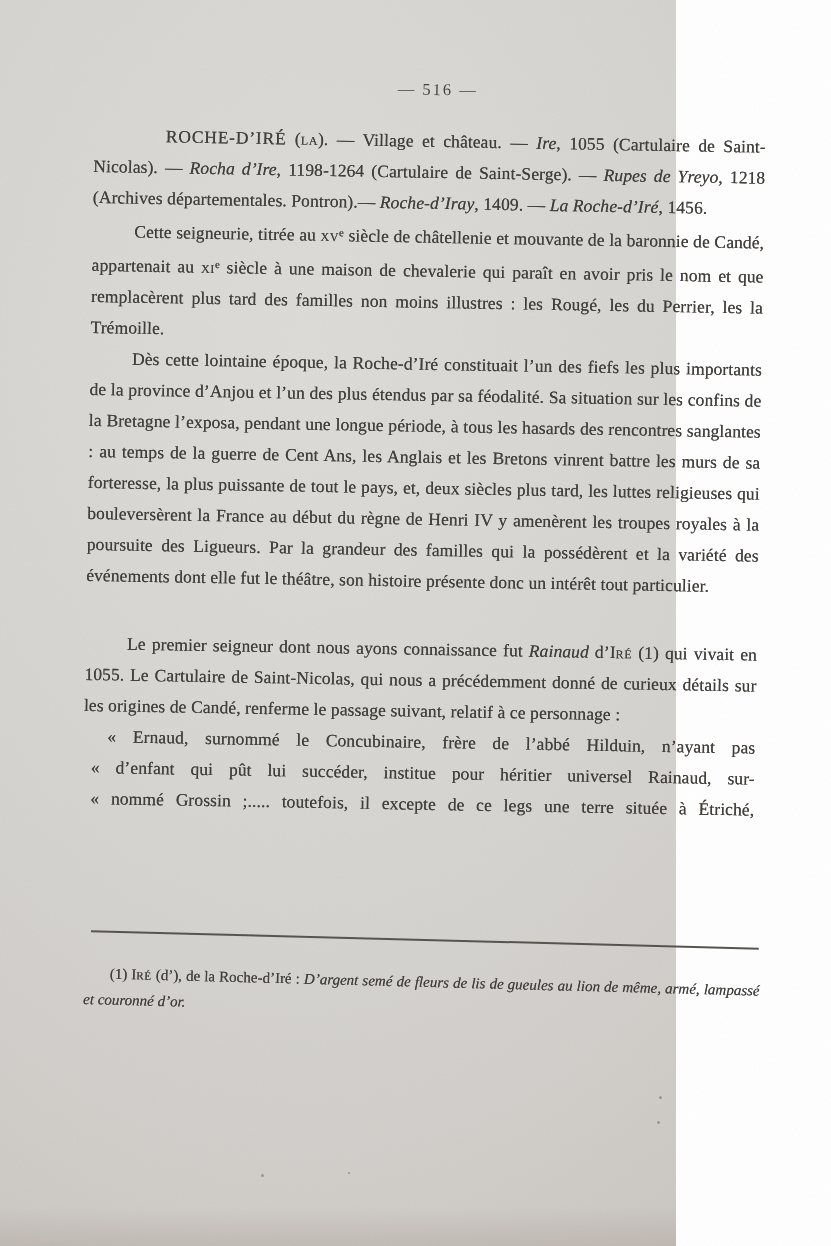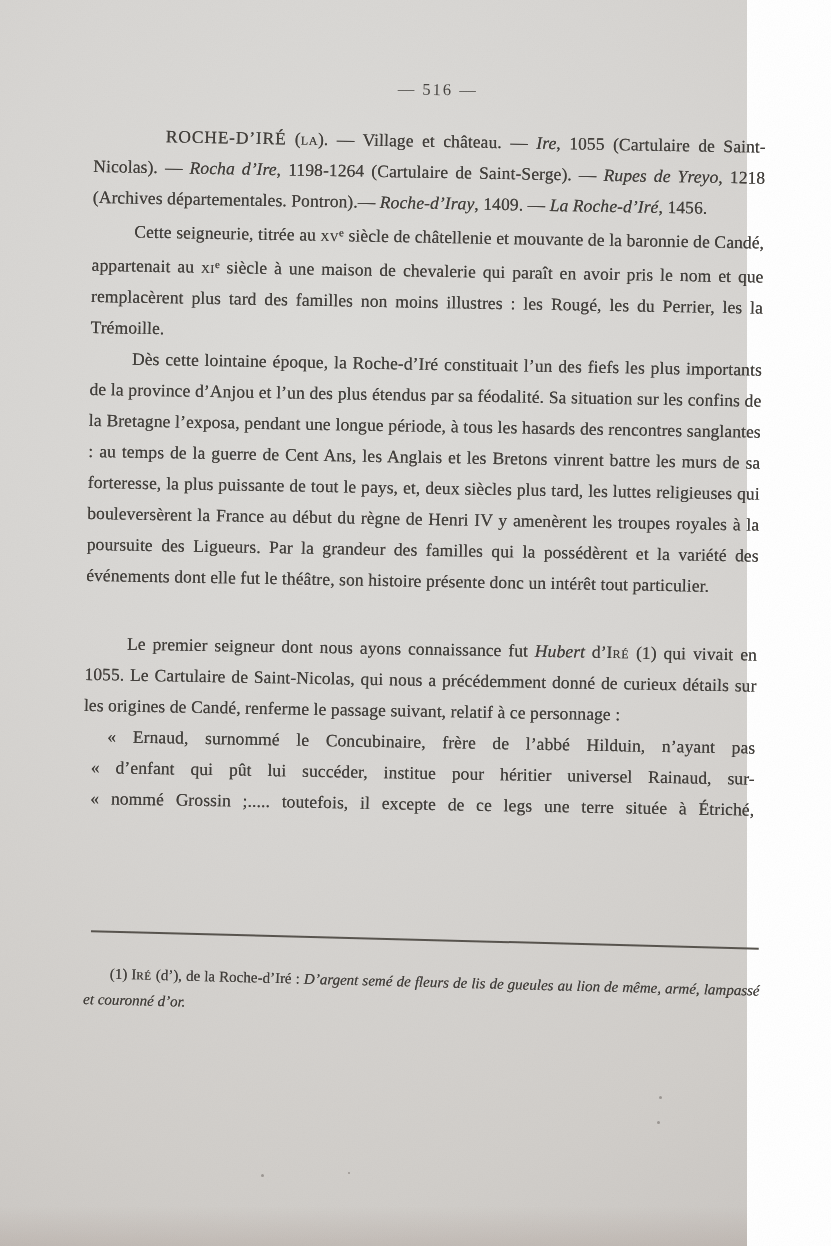--- a/index.html
+++ b/index.html
@@ -5,21 +5,21 @@
   html, body {
     margin: 0;
     padding: 0;
     width: 831px;
     height: 1246px;
     overflow: hidden;
     font-family: "Liberation Serif", "DejaVu Serif", serif;
   }
   .page {
     position: relative;
-    width: 747px;
+    width: 676px;
     height: 1246px;
     background:
       radial-gradient(ellipse 120% 90% at 45% 28%, #dcdbd8 0%, #d7d5d2 40%, #d0cdc9 75%, #c7c3bf 100%);
     color: #3f3c38;
   }
   .page::after {
     content: "";
     position: absolute;
     left: 0; right: 0; bottom: 0;
     height: 40px;
@@ -100,21 +100,21 @@
 <body>
 
 <div class="page">
 
   <div class="content">
     <div class="pagenum">— 516 —</div>
     <div>
         <p class="para entry"><span class="caps">ROCHE-D’IRÉ</span><span> (</span><span class="smallcaps">la</span><span>). — Village et château. — </span><span class="italic">Ire</span><span>, 1055 (Cartulaire de Saint-Nicolas). — </span><span class="italic">Rocha d’Ire</span><span>, 1198-1264 (Cartulaire de Saint-Serge). — </span><span class="italic">Rupes de Yreyo</span><span>, 1218 (Archives départementales. Pontron).— </span><span class="italic">Roche-d’Iray</span><span>, 1409. — </span><span class="italic">La Roche-d’Iré</span><span>, 1456.</span></p>
         <p class="para indent"><span>Cette seigneurie, titrée au </span><span class="smallcaps">xv</span><span class="sup">e</span><span> siècle de châtellenie et mouvante de la baronnie de Candé, appartenait au </span><span class="smallcaps">xi</span><span class="sup">e</span><span> siècle à une maison de chevalerie qui paraît en avoir pris le nom et que remplacèrent plus tard des familles non moins illustres : les Rougé, les du Perrier, les la Trémoille.</span></p>
         <p class="para indent"><span>Dès cette lointaine époque, la Roche-d’Iré constituait l’un des fiefs les plus importants de la province d’Anjou et l’un des plus étendus par sa féodalité. Sa situation sur les confins de la Bretagne l’exposa, pendant une longue période, à tous les hasards des rencontres sanglantes : au temps de la guerre de Cent Ans, les Anglais et les Bretons vinrent battre les murs de sa forteresse, la plus puissante de tout le pays, et, deux siècles plus tard, les luttes religieuses qui bouleversèrent la France au début du règne de Henri IV y amenèrent les troupes royales à la poursuite des Ligueurs. Par la grandeur des familles qui la possédèrent et la variété des événements dont elle fut le théâtre, son histoire présente donc un intérêt tout particulier.</span></p>
-        <p class="para indent section-gap"><span>Le premier seigneur dont nous ayons connaissance fut </span><span class="italic">Hubert</span><span> d’I</span><span class="smallcaps">ré</span><span> (1) qui vivait en 1055. Le Cartulaire de Saint-Nicolas, qui nous a précédemment donné de curieux détails sur les origines de Candé, renferme le passage suivant, relatif à ce personnage :</span></p>
+        <p class="para indent section-gap"><span>Le premier seigneur dont nous ayons connaissance fut </span><span class="italic">Rainaud</span><span> d’I</span><span class="smallcaps">ré</span><span> (1) qui vivait en 1055. Le Cartulaire de Saint-Nicolas, qui nous a précédemment donné de curieux détails sur les origines de Candé, renferme le passage suivant, relatif à ce personnage :</span></p>
         <p class="para quote-first"><span>« Ernaud, surnommé le Concubinaire, frère de l’abbé Hilduin, n’ayant pas</span></p>
         <p class="para quote-cont"><span>« d’enfant qui pût lui succéder, institue pour héritier universel Rainaud, sur-</span></p>
         <p class="para quote-cont"><span>« nommé Grossin ;..... toutefois, il excepte de ce legs une terre située à Étriché,</span></p>
       </div>
   </div>
 
   <div class="footnote">
     <div class="fn-rule"></div>
     <p class="fn-text"><span>(1) I</span><span class="smallcaps">ré</span><span> (d’), de la Roche-d’Iré : </span><span class="italic">D’argent semé de fleurs de lis de gueules au lion de même, armé, lampassé et couronné d’or.</span></p>
   </div>

